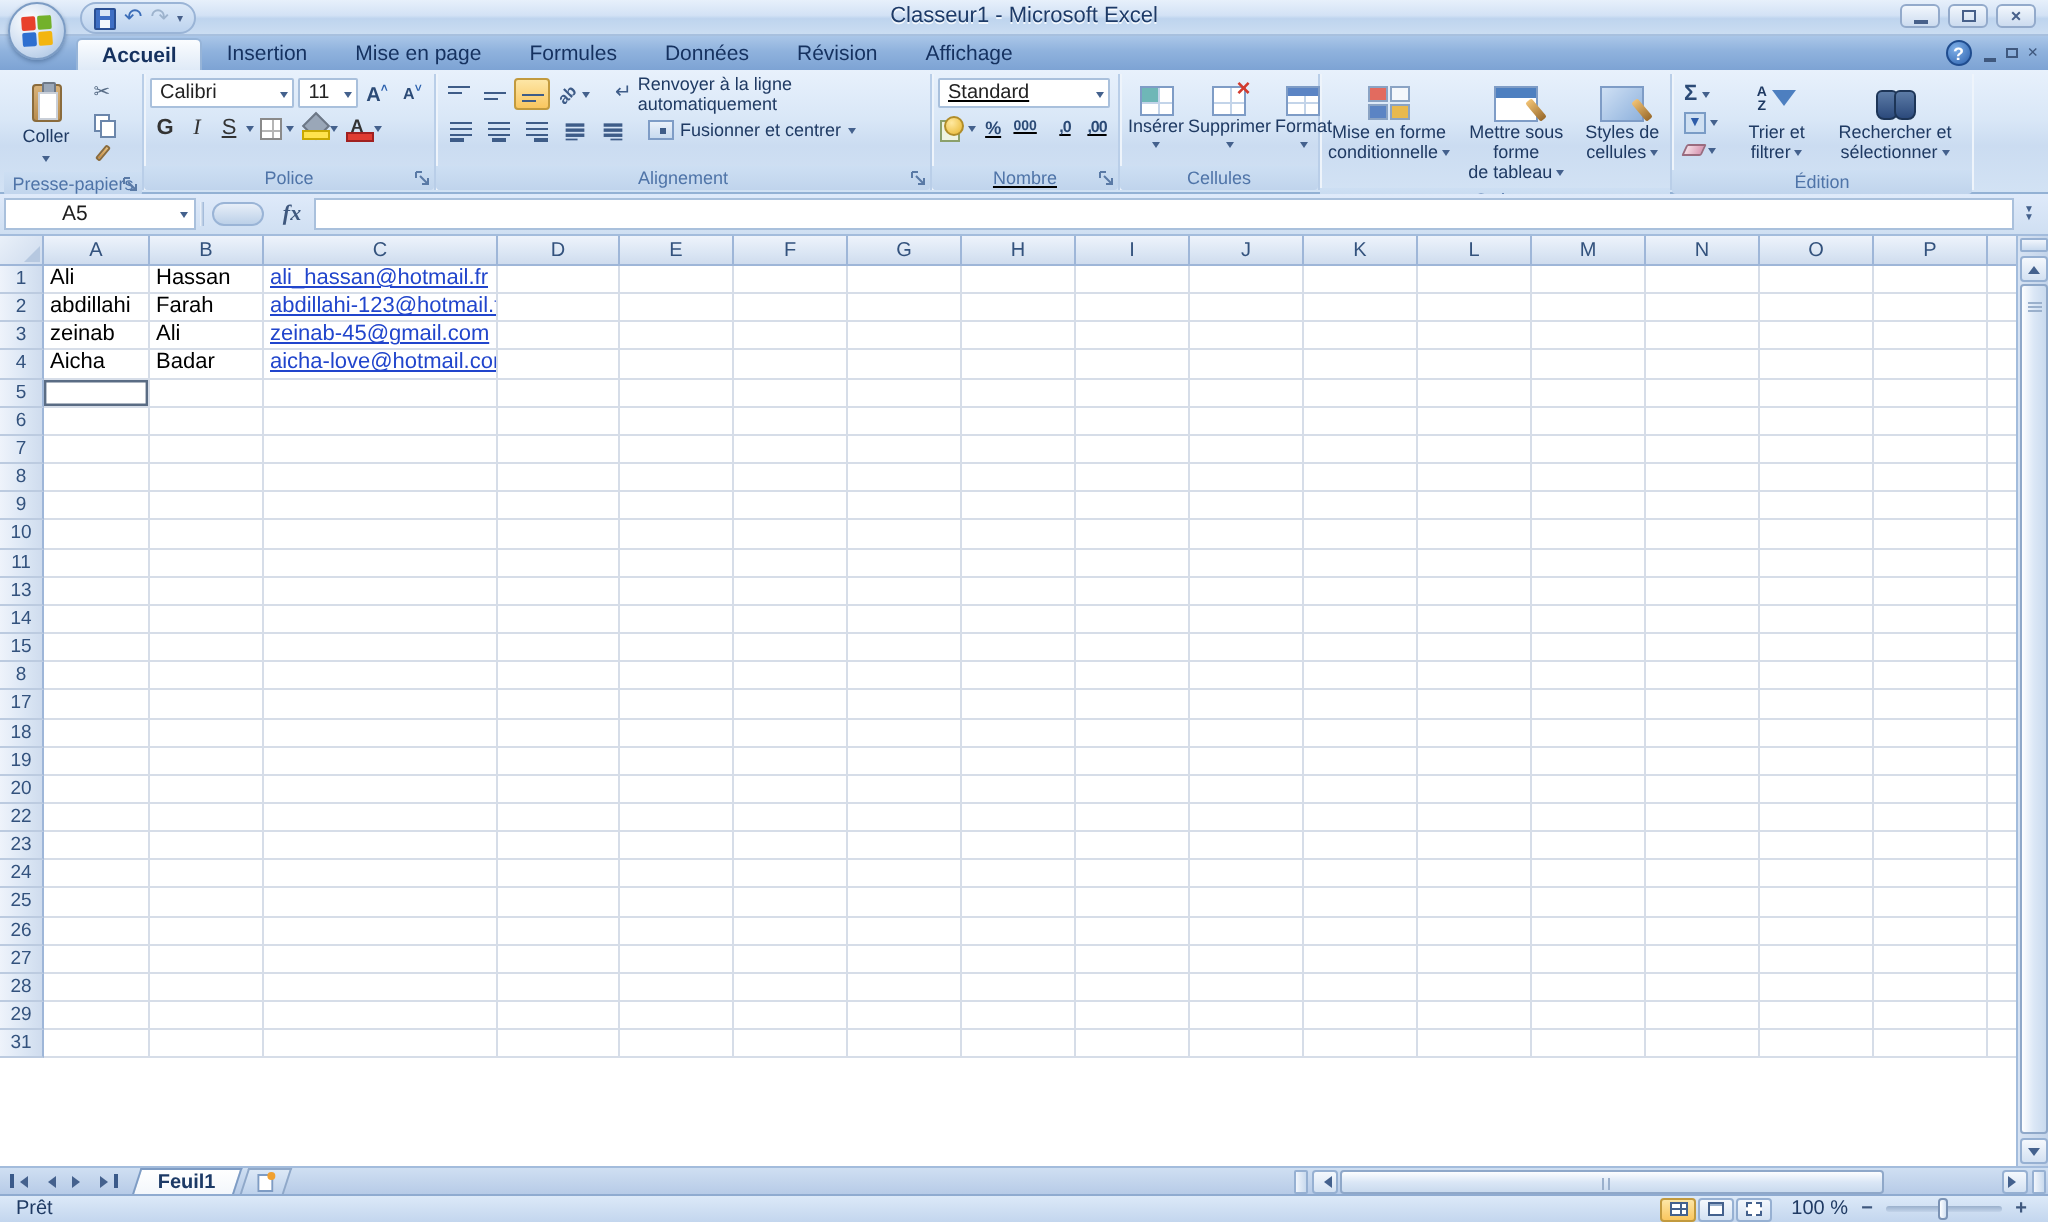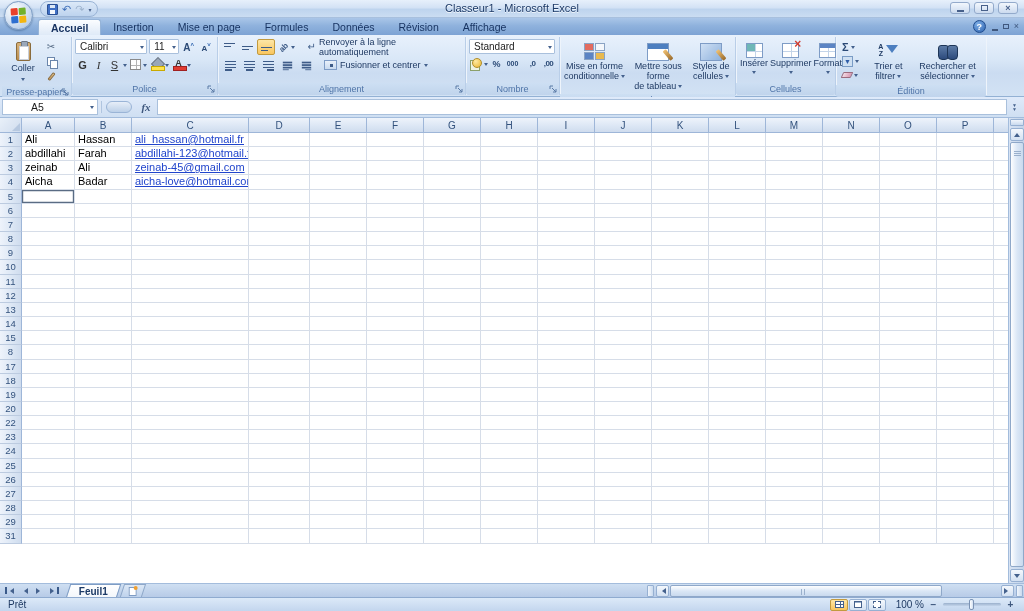--- a/index.html
+++ b/index.html
@@ -411,21 +411,21 @@
     </div>
     <div class="rg-label"><span>Alignement</span>
       <span class="launcher">
           <svg width="8" height="8">
             <path d="M1 1h3M1 1v3M3 3l4 4M7 4v3h-3" stroke="#5a7aa6" stroke-width="1" fill="none"></path>
           </svg>
         </span>
     </div>
   </div>
 
-  <div class="rgroup" style="width:94px;">
+  <div class="rgroup" style="width:94px;text-decoration:underline;">
     <div class="rg-body" style="flex-direction:column;gap:2px;">
       <div class="combo" style="width:86px;">
           <span>Standard</span>
           <span class="caret"></span>
         </div>
       <div style="display:flex;gap:1px;align-items:center;">
         <div class="rbtn" style="width:20px;height:15px;">
             <span class="ic-coin"></span>
             <span class="caret"></span>
           </div>
@@ -443,20 +443,41 @@
           </div>
       </div>
     </div>
     <div class="rg-label"><span>Nombre</span>
       <span class="launcher">
           <svg width="8" height="8">
             <path d="M1 1h3M1 1v3M3 3l4 4M7 4v3h-3" stroke="#5a7aa6" stroke-width="1" fill="none"></path>
           </svg>
         </span>
     </div>
+  </div>
+
+  <div class="rgroup" style="width:100px;">
+    <div class="rg-body" style="justify-content:space-around;">
+      <div class="bigbtn">
+        <span class="ic-grid ins"></span>
+        <span>Insérer</span>
+        <span class="caret"></span>
+      </div>
+      <div class="bigbtn">
+        <span class="ic-grid del"></span>
+        <span>Supprimer</span>
+        <span class="caret"></span>
+      </div>
+      <div class="bigbtn">
+        <span class="ic-grid fmt"></span>
+        <span>Format</span>
+        <span class="caret"></span>
+      </div>
+    </div>
+    <div class="rg-label"><span>Cellules</span></div>
   </div>
 
   <div class="rgroup" style="width:176px;">
     <div class="rg-body" style="justify-content:space-around;">
       <div class="bigbtn" style="width:64px;">
         <span class="ic-cf">
             <i></i>
             <i></i>
             <i></i>
             <i></i>
@@ -478,41 +499,20 @@
       <div class="bigbtn" style="width:48px;">
         <span class="ic-cellstyle"></span>
         <span>Styles de</span>
         <span class="lab2">
             <span>cellules</span>
             <span class="caret"></span>
           </span>
       </div>
     </div>
     <div class="rg-label"><span>Style</span></div>
-  </div>
-
-  <div class="rgroup" style="width:100px;">
-    <div class="rg-body" style="justify-content:space-around;">
-      <div class="bigbtn">
-        <span class="ic-grid ins"></span>
-        <span>Insérer</span>
-        <span class="caret"></span>
-      </div>
-      <div class="bigbtn">
-        <span class="ic-grid del"></span>
-        <span>Supprimer</span>
-        <span class="caret"></span>
-      </div>
-      <div class="bigbtn">
-        <span class="ic-grid fmt"></span>
-        <span>Format</span>
-        <span class="caret"></span>
-      </div>
-    </div>
-    <div class="rg-label"><span>Cellules</span></div>
   </div>
 
   <div class="rgroup" style="width:150px;border-right:none;">
     <div class="rg-body">
       <div class="ed-mini">
         <div class="rbtn">
             <span class="ic-sigma">Σ</span>
             <span class="caret"></span>
           </div>
         <div class="rbtn">
@@ -801,40 +801,20 @@
         <div class="cell" style="width: 57px;"></div>
         <div class="cell" style="width: 57px;"></div>
         <div class="cell" style="width: 57px;"></div>
         <div class="cell" style="width: 57px;"></div>
         <div class="cell" style="width: 57px;"></div>
         <div class="cell" style="width: 57px;"></div>
         <div class="cell" style="width: 57px;"></div>
         <div class="cell" style="width: 14px; border-right: none;"></div>
       </div>
       <div class="grow">
-        <div class="rowh">12</div>
-        <div class="cell" style="width: 53px;"></div>
-        <div class="cell" style="width: 57px;"></div>
-        <div class="cell" style="width: 117px;"></div>
-        <div class="cell" style="width: 61px;"></div>
-        <div class="cell" style="width: 57px;"></div>
-        <div class="cell" style="width: 57px;"></div>
-        <div class="cell" style="width: 57px;"></div>
-        <div class="cell" style="width: 57px;"></div>
-        <div class="cell" style="width: 57px;"></div>
-        <div class="cell" style="width: 57px;"></div>
-        <div class="cell" style="width: 57px;"></div>
-        <div class="cell" style="width: 57px;"></div>
-        <div class="cell" style="width: 57px;"></div>
-        <div class="cell" style="width: 57px;"></div>
-        <div class="cell" style="width: 57px;"></div>
-        <div class="cell" style="width: 57px;"></div>
-        <div class="cell" style="width: 14px; border-right: none;"></div>
-      </div>
-      <div class="grow">
         <div class="rowh">13</div>
         <div class="cell" style="width: 53px;"></div>
         <div class="cell" style="width: 57px;"></div>
         <div class="cell" style="width: 117px;"></div>
         <div class="cell" style="width: 61px;"></div>
         <div class="cell" style="width: 57px;"></div>
         <div class="cell" style="width: 57px;"></div>
         <div class="cell" style="width: 57px;"></div>
         <div class="cell" style="width: 57px;"></div>
         <div class="cell" style="width: 57px;"></div>

